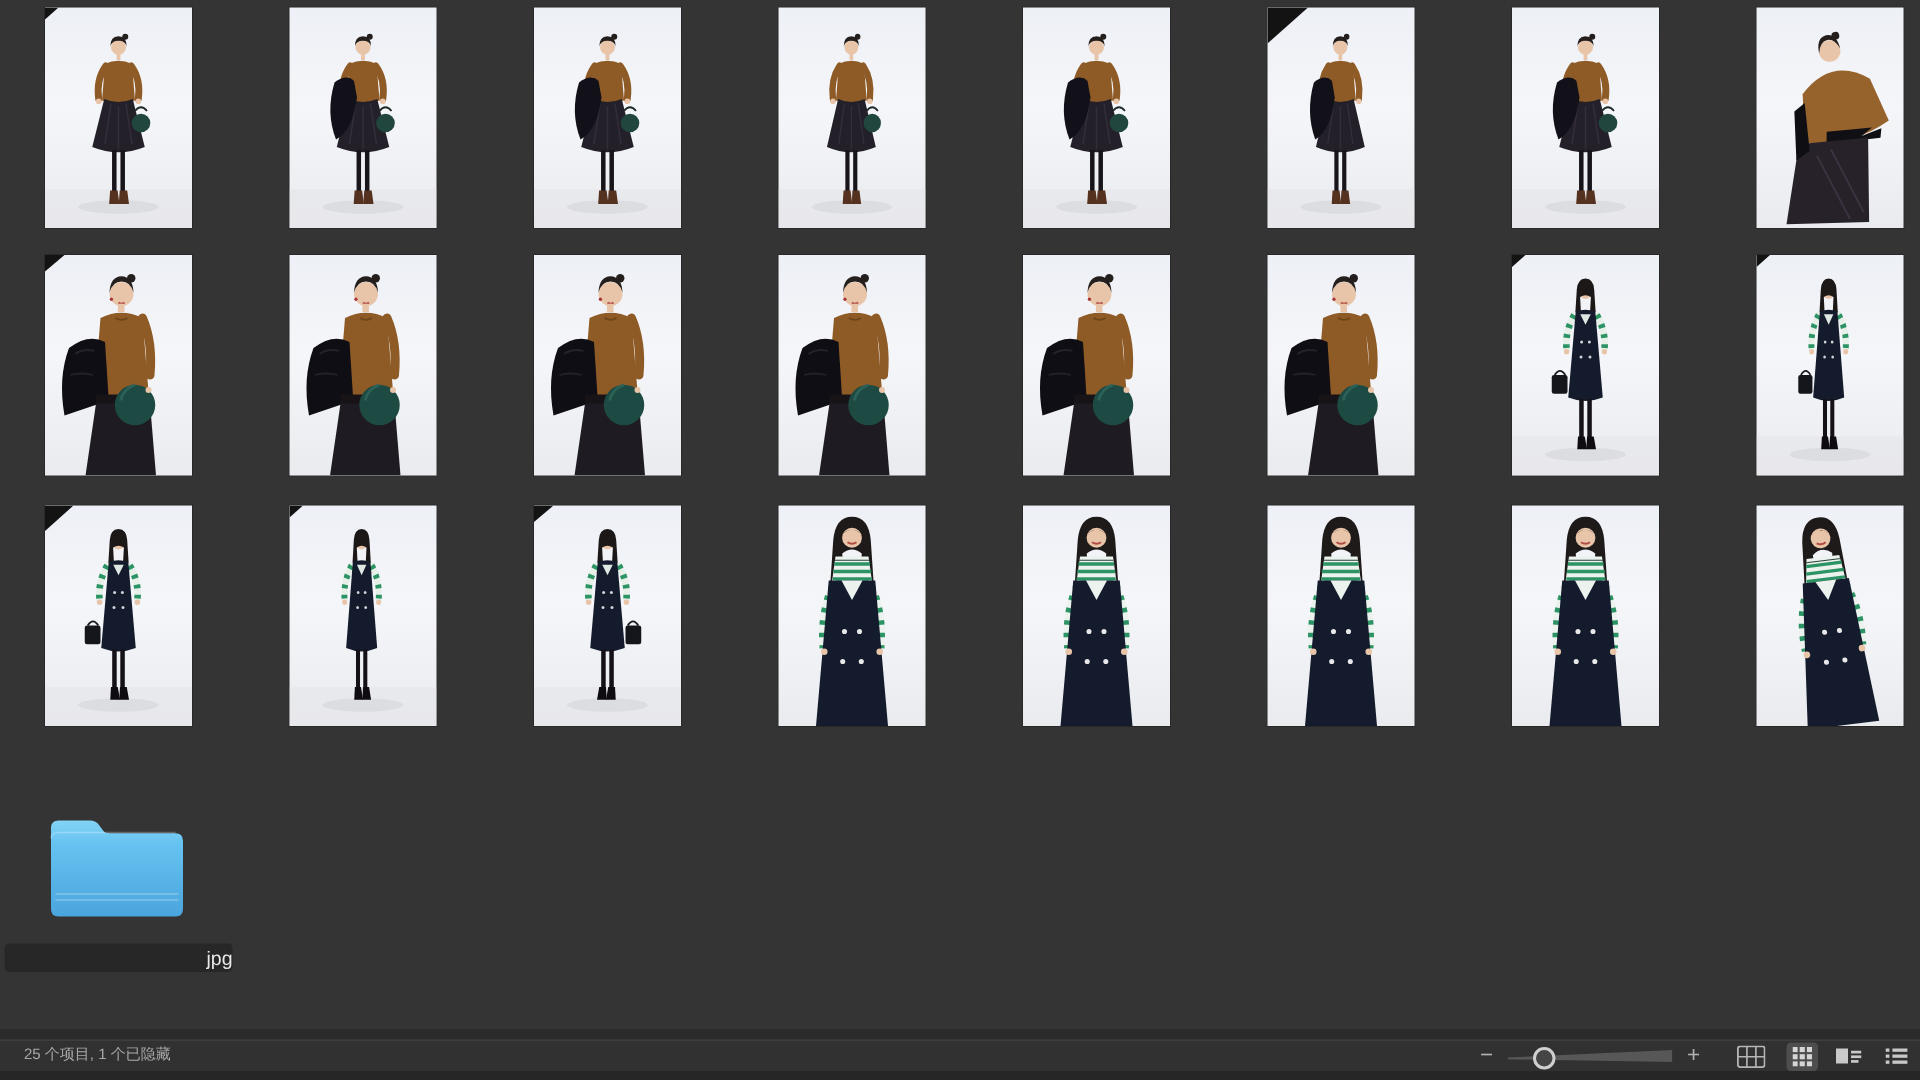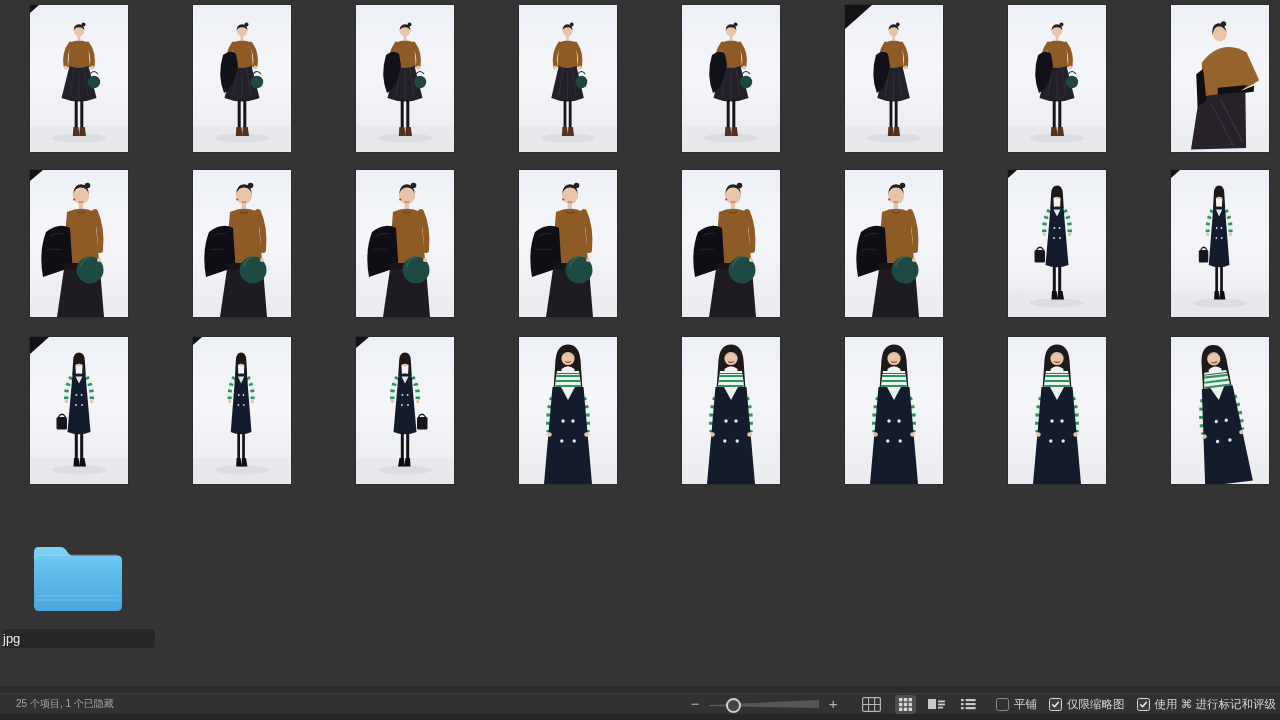--- a/index.html
+++ b/index.html
@@ -2,21 +2,21 @@
 <html><head>
 <meta charset="utf-8">
 <style>
   html,body{margin:0;padding:0;}
   body{width:1280px;height:720px;background:#343434;font-family:"Liberation Sans",sans-serif;overflow:hidden;position:relative;}
   .thumb{position:absolute;width:98px;height:147px;background:linear-gradient(180deg,#edf0f6 0%,#f5f6f9 45%,#e9ebee 100%);box-shadow:0 0 0 0.5px rgba(0,0,0,.3);}
   .thumb svg{display:block;width:100%;height:100%;}
   .folder-item{position:absolute;left:0;top:534px;width:160px;height:120px;}
   .folder-icon{position:absolute;left:30px;top:4px;}
   .folder-label{position:absolute;left:3px;top:95px;width:152px;height:19px;background:#272727;border-radius:3px;
-    color:#e9e9e9;font-size:13px;line-height:19px;text-align:left;}
+    color:#e9e9e9;font-size:13px;line-height:19px;text-align:right;}
   .pre-band{position:absolute;left:0;top:686px;width:1280px;height:7px;background:#2b2b2b;}
   .statusbar{position:absolute;left:0;top:693px;width:1280px;height:21px;background:#313131;border-top:1px solid #3e3e3e;box-sizing:border-box;}
   .bottom-strip{position:absolute;left:0;top:714px;width:1280px;height:6px;background:#262626;}
   .status-left{position:absolute;left:16px;top:0;height:20px;line-height:20px;font-size:10px;color:#a8a8a8;white-space:nowrap;}
   .controls{position:absolute;right:4px;top:0;height:20px;display:flex;align-items:center;}
   .zoom-glyph{color:#b2b2b2;font-size:15px;line-height:20px;width:14px;text-align:center;cursor:default;}
   .slider{position:relative;width:110px;height:14px;margin:0 7px;}
   .slider-track{position:absolute;left:0;top:0;width:110px;height:14px;background:#575757;
     clip-path:polygon(0 57%,100% 22%,100% 78%,0 66%);}
   .slider-handle{position:absolute;top:1px;width:11px;height:11px;border-radius:50%;background:#454545;border:2px solid #cfcfcf;box-sizing:content-box;margin-left:-7px;}
@@ -684,41 +684,19 @@
           <svg width="15" height="12" viewBox="0 0 15 12">
             <rect x="0" y="1" width="2.6" height="2.2" fill="#c9c9c9"></rect>
             <rect x="4.6" y="1" width="10" height="2.2" fill="#c9c9c9"></rect>
             <rect x="0" y="5" width="2.6" height="2.2" fill="#c9c9c9"></rect>
             <rect x="4.6" y="5" width="10" height="2.2" fill="#c9c9c9"></rect>
             <rect x="0" y="9" width="2.6" height="2.2" fill="#c9c9c9"></rect>
             <rect x="4.6" y="9" width="10" height="2.2" fill="#c9c9c9"></rect>
           </svg>
         </div>
       </div>
-    <div class="cb-group" id="cb-group">
-        <div class="cb-item">
-          <div class="cbox"></div>
-          <span class="cb-label">平铺</span>
-        </div>
-        <div class="cb-item">
-          <div class="cbox checked">
-            <svg width="9" height="9" viewBox="0 0 11 11">
-              <path d="M2 5.8 L4.4 8.2 L9 2.8" stroke="#f2f2f2" stroke-width="1.8" fill="none" stroke-linecap="round"></path>
-            </svg>
-          </div>
-          <span class="cb-label">仅限缩略图</span>
-        </div>
-        <div class="cb-item">
-          <div class="cbox checked">
-            <svg width="9" height="9" viewBox="0 0 11 11">
-              <path d="M2 5.8 L4.4 8.2 L9 2.8" stroke="#f2f2f2" stroke-width="1.8" fill="none" stroke-linecap="round"></path>
-            </svg>
-          </div>
-          <span class="cb-label">使用 ⌘ 进行标记和评级</span>
-        </div>
-      </div>
   </div>
 </div>
 
 <div class="bottom-strip">
   
   
 </div>
 
 </body></html>

